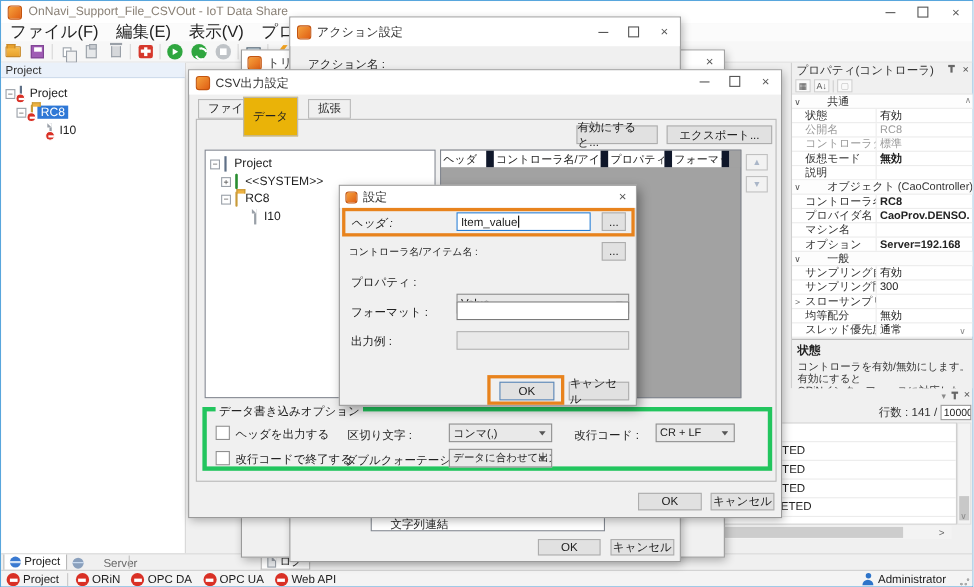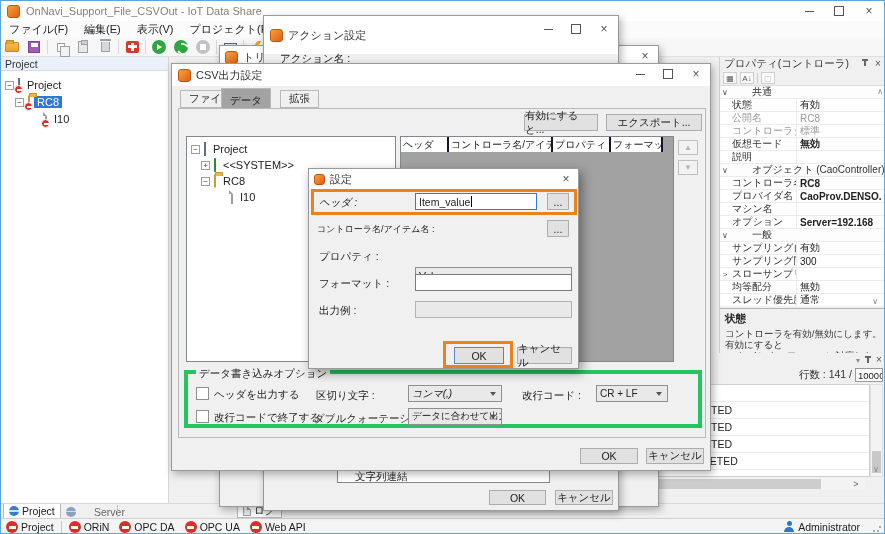--- a/index.html
+++ b/index.html
@@ -12,21 +12,21 @@
   .titlebar { left:0; top:0; width:885px; height:20px; background:#fff; display:flex; align-items:center; }
   .apptitle { margin-left:6px; font-size:11px; color:#8a8176; }
   .wincontrols { position:absolute; right:2px; top:0; height:20px; display:flex; }
   .wc { width:30px; height:20px; display:flex; align-items:center; justify-content:center; color:#555; }
   .wc-min::after { content:""; width:9px; height:1px; background:#555; }
   .wc-max::after { content:""; width:8px; height:8px; border:1px solid #555; }
   .wc-x { font-size:12px; }
   .appicon { width:13px; height:13px; border-radius:3px; margin-left:6px;
     background:linear-gradient(135deg,#f6a23c,#e05e14); border:1px solid #c3540f; flex:0 0 auto; }
   .menubar { left:0; top:20px; width:885px; height:17px; background:#fbfbfb; display:flex; align-items:center; }
-  .menu-item { padding:0 8px; height:17px; display:flex; align-items:center; font-size:11px; color:#222; }
+  .menu-item { padding:0 8px; height:17px; display:flex; align-items:center; font-size:15px; color:#222; }
   .toolbar { left:0; top:37px; width:885px; height:19px; background:#f7f7f7; border-bottom:1px solid #e0e0e0; display:flex; align-items:center; }
   .tbi { width:22px; height:17px; display:flex; align-items:center; justify-content:center; position:relative; }
   .tsep { width:1px; height:14px; background:#d8d8d8; margin:0 2px; }
 
   
   .i-folder { width:14px; height:10px; background:linear-gradient(#f7bd4d,#e8a22e); border:1px solid #c8892a; border-radius:1px; position:relative; }
   .i-folder::before { content:""; position:absolute; left:0; top:-3px; width:6px; height:3px; background:#e8a22e; border:1px solid #c8892a; border-bottom:none; }
   .i-save { width:12px; height:12px; background:#a05cb5; border:1px solid #7e4492; position:relative; }
   .i-save::before { content:""; position:absolute; left:2px; top:1px; width:7px; height:4px; background:#fff; }
   .i-copy { width:8px; height:9px; background:#fff; border:1px solid #9aa0a8; position:relative; }
@@ -131,25 +131,25 @@
   .dtitle { height:22px; background:#fff; display:flex; align-items:center; position:relative; }
   .dtitle .t { margin-left:5px; font-size:11px; color:#333; white-space:nowrap; }
   .dctrl { position:absolute; right:0; top:0; height:22px; display:flex; }
   .btn { background:#e1e1e1; border:1px solid #adadad; font-size:10.5px; color:#222; display:flex; align-items:center; justify-content:center; }
   .input { background:#fff; border:1px solid #7a7a7a; font-size:10.5px; display:flex; align-items:center; padding:0 3px; overflow:hidden; white-space:nowrap; }
   .combo { background:#e9e9e9; border:1px solid #8f8f8f; font-size:10px; display:flex; align-items:center; padding:0 3px; position:relative; overflow:hidden; white-space:nowrap; }
   .combo::after { content:""; position:absolute; right:5px; top:6px; border-top:4px solid #555; border-left:3.5px solid transparent; border-right:3.5px solid transparent; }
   .cb { width:13px; height:13px; background:#fff; border:1px solid #8f8f8f; flex:0 0 auto; }
   .lbl { font-size:10.5px; color:#222; white-space:nowrap; }
   .tab { position:absolute; height:18px; top:88px; border:1px solid #b9b9b9; background:#f0f0f0; display:flex; align-items:center; justify-content:center; font-size:10.5px; padding:0 8px; }
-  .tab.active { background:#a3a3a3; top:86px; height:21px; z-index:2;align-items:flex-end; }
+  .tab.active { background:#eab308; top:86px; height:36px; z-index:2; }
   .gbox { position:absolute; border:4px solid #22c55e; }
   .gboxlbl { position:absolute; font-size:10.5px; background:#f0f0f0; padding:0 3px; }
   .thead { display:flex; height:15px; }
-  .thc { border-right:2px solid #0f172a; background:#fff; font-size:10px; padding:1px 2px 0 2px; white-space:nowrap; overflow:hidden; }
+  .thc { border-right:7px solid #0f172a; background:#fff; font-size:10px; padding:1px 2px 0 2px; white-space:nowrap; overflow:hidden; }
   .thfill { flex:1; background:#a2a2a2; }
   .hl { position:absolute; border:3px solid #e8831d; }
   .caret { width:1px; height:11px; background:#000; margin-left:1px; }
   .updown { position:absolute; width:20px; height:15px; background:#f2f2f2; border:1px solid #c0c0c0; font-size:8px; color:#aab6c8; text-align:center; line-height:14px; }
 </style>
 </head>
 <body>
 
 <div class="screen">
 
@@ -418,21 +418,21 @@
     <div class="dtitle">
       <span class="appicon" style="margin-left:5px;"></span>
       <span class="t">トリガ</span>
       <span class="dctrl">
           <span class="wc wc-x" style="width:26px;">×</span>
         </span>
     </div>
   </div>
 
   <div class="dlg" style="left:262px; top:14px; width:356px; height:496px;">
-    <div class="dtitle" style="height:38px;">
+    <div class="dtitle" style="height:26px;">
       <span class="appicon" style="margin-left:6px;"></span>
       <span class="t">アクション設定</span>
       <span class="dctrl" style="height:26px;">
         <span class="wc wc-min" style="width:28px;height:26px;"></span>
         <span class="wc wc-max" style="width:28px;height:26px;"></span>
         <span class="wc wc-x" style="width:28px;height:26px;">×</span>
       </span>
     </div>
     <span class="abs lbl" style="left:16px; top:36px;">アクション名 :</span>
 
@@ -510,21 +510,21 @@
     <div class="updown" style="left:506px; top:76px;">▲</div>
     <div class="updown" style="left:506px; top:96px;">▼</div>
 
     <div class="gbox" style="left:12px; top:306px; width:518px; height:58px;">
       <span class="gboxlbl" style="left:8px; top:-7px;">データ書き込みオプション</span>
       <span class="cb" style="position:absolute; left:8px; top:13px;"></span>
       <span class="lbl" style="position:absolute; left:26px; top:14px;">ヘッダを出力する</span>
       <span class="cb" style="position:absolute; left:8px; top:36px;"></span>
       <span class="lbl" style="position:absolute; left:26px; top:37px;">改行コードで終了する</span>
       <span class="lbl" style="position:absolute; left:128px; top:15px;">区切り文字 :</span>
-      <div class="combo" style="position:absolute; left:220px; top:11px; width:94px; height:17px;font-style:italic;">
+      <div class="combo" style="position:absolute; left:220px; top:11px; width:94px; height:17px;">
           <span>コンマ(,)</span>
         </div>
       <span class="lbl" style="position:absolute; left:126px; top:38px;">ダブルクォーテーション :</span>
       <div class="combo" style="position:absolute; left:220px; top:34px; width:94px; height:17px; font-size:9.5px;">
           <span>データに合わせて出力</span>
         </div>
       <span class="lbl" style="position:absolute; left:334px; top:15px;">改行コード :</span>
       <div class="combo" style="position:absolute; left:408px; top:11px; width:72px; height:17px;">
           <span>CR + LF</span>
         </div>

